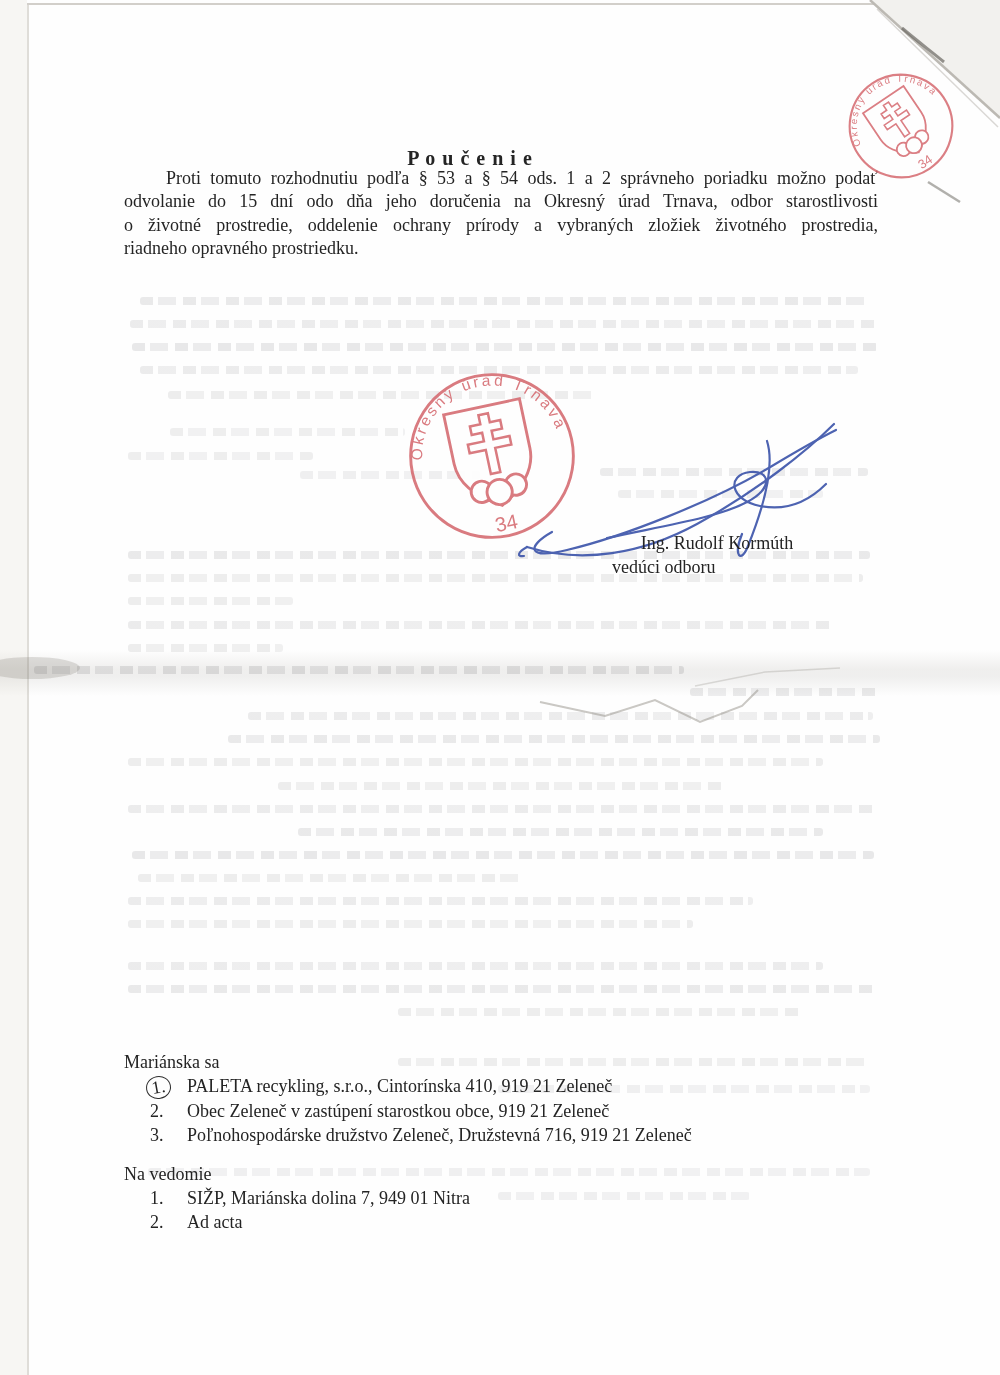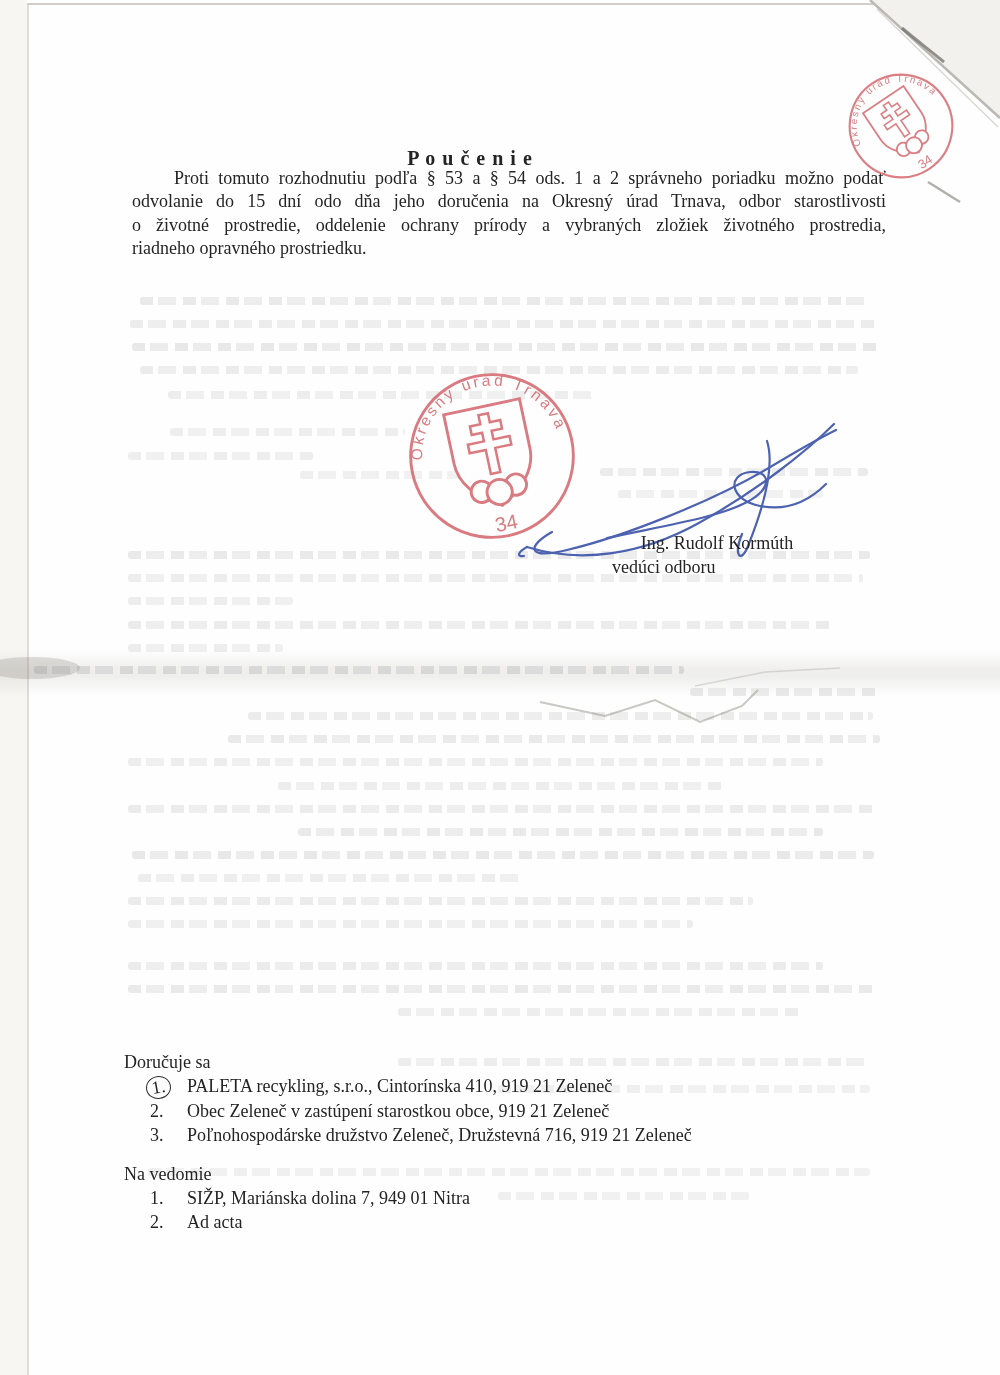--- a/index.html
+++ b/index.html
@@ -9,21 +9,21 @@
   }
   .abs { position:absolute; }
   
   #edge-left-strip { left:0; top:0; width:27px; height:1375px; background:#f7f6f3; }
   #edge-left-line  { left:27px; top:4px; width:1.5px; height:1371px; background:#dfddd8; }
   #edge-top-line   { left:27px; top:3px; width:973px; height:1.5px; background:#d2cfca; }
 
   
   #header-line { left:110px; top:62px; width:740px; text-align:center; font-size:15.5px; letter-spacing:.2px; }
   #section-title { left:110px; top:124px; width:720px; text-align:center; font-size:20px; font-weight:700; letter-spacing:1px;margin-top:23px; }
-  #body-paragraph { left:124px; top:167px; width:754px; font-size:18px; line-height:23.3px;margin-left:8px; }
+  #body-paragraph { left:124px; top:167px; width:754px; font-size:18px; line-height:23.3px; }
   .para-line { text-align:justify; text-align-last:justify; white-space:normal; }
   .para-line.first { padding-left:42px; }
   .para-line.last { text-align:left; text-align-last:left; }
 
   
   .ghost {
     position:absolute; height:8px; border-radius:3px; filter:blur(.7px); pointer-events:none;
     background:repeating-linear-gradient(90deg, rgba(98,98,104,.9) 0 13px, transparent 13px 18px, rgba(98,98,104,.75) 18px 36px, transparent 36px 43px);
   }
 
@@ -167,21 +167,21 @@
       <path d="M15,141 C70,158 130,148 185,118 C245,85 295,45 322,18"></path>
       <path d="M40,126 C15,140 14,154 55,144 C110,131 200,96 260,60 C290,42 312,30 324,24"></path>
       <path d="M95,132 C150,120 205,112 235,96 C262,82 258,64 238,66 C214,69 218,94 248,100 C278,106 300,92 314,78"></path>
       <path d="M255,35 C263,60 252,100 236,140 C229,158 221,150 230,128"></path>
       <path d="M15,141 C6,146 4,151 12,150"></path>
     </g>
   </svg>
   <div class="abs" id="signer-name">Ing. Rudolf Kormúth</div>
   <div class="abs" id="signer-role">vedúci odboru</div>
 
-  <div class="abs list-heading" id="distribution-heading">Doručuje sa</div>
+  <div class="abs list-heading" id="distribution-heading">Mariánska sa</div>
   <div class="li-row" style="top:1076px">
     <span class="li-num"><span class="circled">1.</span></span>
     <span class="li-text">PALETA recykling, s.r.o., Cintorínska 410, 919 21 Zeleneč</span>
   </div>
   <div class="li-row" style="top:1101px">
     <span class="li-num">2.</span>
     <span class="li-text">Obec Zeleneč v zastúpení starostkou obce, 919 21 Zeleneč</span>
   </div>
   <div class="li-row" style="top:1125px">
     <span class="li-num">3.</span>

